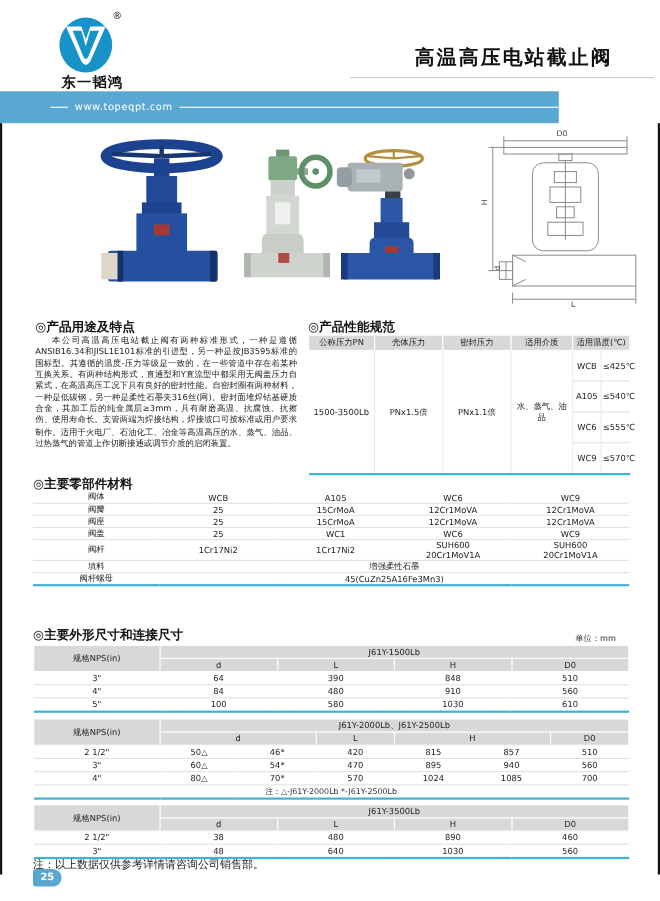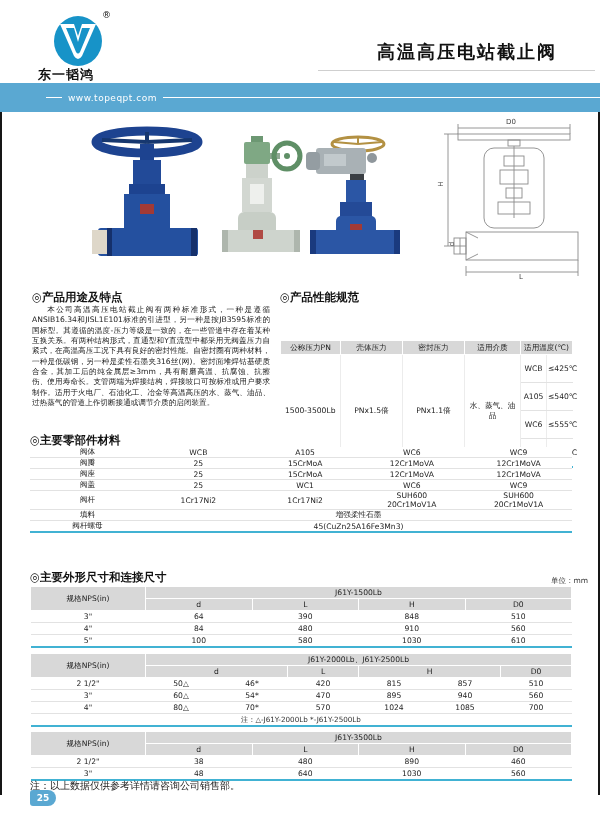--- a/index.html
+++ b/index.html
@@ -3,21 +3,21 @@
 <meta charset="utf-8">
 <style>
   html,body{margin:0;padding:0;background:#fff;}
   body{width:600px;height:819px;position:relative;overflow:hidden;
        font-family:"DejaVu Sans",sans-serif;color:#1a1a1a;}
   .abs{position:absolute;}
   
   .brand-text{font-size:13px;font-weight:bold;letter-spacing:1px;color:#111;}
   .page-title{font-size:18px;font-weight:bold;color:#111;letter-spacing:2px;}
   .title-rule{height:1px;background:#cfcfcf;}
-  .banner{left:0;top:83px;width:600px;height:29px;background:#5aa8d2;display:flex;align-items:center;}
+  .banner{left:0;top:83px;width:508px;height:29px;background:#5aa8d2;display:flex;align-items:center;}
   .banner .seg{height:1px;background:#fff;}
   .banner .site{color:#fff;font-size:9px;padding:0 6px;letter-spacing:.5px;}
   .edge-bar{width:2px;background:#161616;top:112px;height:683px;}
   
   .sec-h{font-size:11.5px;font-weight:bold;color:#111;}
   
   .feat-p{font-size:7.6px;line-height:10.35px;text-align:justify;text-indent:2em;color:#222;}
   
   table{border-collapse:collapse;table-layout:fixed;width:100%;}
   th,td{font-weight:normal;text-align:center;vertical-align:middle;padding:0 1px;white-space:pre-line;}
@@ -46,21 +46,21 @@
 <body>
 
 <div class="abs" style="left:52px;top:12px;width:60px;height:56px;">
   <svg width="60" height="56" viewBox="0 0 60 56">
     <ellipse cx="26" cy="29" rx="24" ry="25" fill="#1793c8"></ellipse>
     <path d="M8 12 L22 12 L26 24 L30 12 L44 12 L30 44 Q26 50 22 44 Z" fill="#ffffff"></path>
     <path d="M14 16 L22 16 L26 30 L30 16 L38 16 L28 40 Q26 43 24 40 Z" fill="#1793c8"></path>
   </svg>
   <span class="abs" style="left:50px;top:-2px;font-size:9px;color:#111;">®</span>
 </div>
-<div class="abs brand-text" style="left:24px;top:66px;width:84px;text-align:center;">东一韬鸿</div>
+<div class="abs brand-text" style="left:42px;top:66px;width:84px;text-align:center;">东一韬鸿</div>
 
 <div class="abs page-title" style="right:43px;top:40px;">高温高压电站截止阀</div>
 <div class="abs title-rule" style="left:318px;top:70px;width:277px;"></div>
 
 <div class="abs banner">
   <div class="seg" style="width:16px;margin-left:46px;"></div>
   <span class="site">www.topeqpt.com</span>
   <div class="seg" style="flex:1;"></div>
 </div>
 
@@ -153,21 +153,21 @@
   <span class="dim-label" style="left:86px;top:-2px;">D0</span>
   <span class="dim-label rot" style="left:18px;top:60px;">H</span>
   <span class="dim-label rot" style="left:30px;top:120px;">d</span>
   <span class="dim-label" style="left:99px;top:153px;">L</span>
 </div>
 
 <div class="abs sec-h" style="left:32px;top:290px;">◎产品用途及特点</div>
 <div class="abs feat-p" style="left:32px;top:305px;width:238px;">本公司高温高压电站截止阀有两种标准形式，一种是遵循ANSIB16.34和JISL1E101标准的引进型，另一种是按JB3595标准的国标型。其遵循的温度-压力等级是一致的，在一些管道中存在着某种互换关系。有两种结构形式，直通型和Y直流型中都采用无阀盖压力自紧式，在高温高压工况下具有良好的密封性能。自密封圈有两种材料，一种是低碳钢，另一种是柔性石墨夹316丝(网)。密封面堆焊钴基硬质合金，其加工后的纯金属层≥3mm，具有耐磨高温、抗腐蚀、抗擦伤、使用寿命长。支管两端为焊接结构，焊接坡口可按标准或用户要求制作。适用于火电厂、石油化工、冶金等高温高压的水、蒸气、油品、过热蒸气的管道上作切断接通或调节介质的启闭装置。</div>
 
 <div class="abs sec-h" style="left:280px;top:290px;">◎产品性能规范</div>
-<div class="abs" style="left:280px;top:304px;width:292px;margin-top:36px;">
+<div class="abs" style="left:280px;top:304px;width:292px;">
   <table class="gtable perf">
     <colgroup>
         <col style="width:60px">
         <col style="width:62px">
         <col style="width:62px">
         <col style="width:56px">
         <col style="width:26px">
         <col style="width:26px">
       </colgroup>
     <tbody>
@@ -256,21 +256,21 @@
     </tr>
     <tr>
       <td>阀杆螺母</td>
       <td colspan="4">45(CuZn25A16Fe3Mn3)</td>
     </tr>
   </tbody>
     </table>
 </div>
 
 <div class="abs sec-h" style="left:30px;top:570px;">◎主要外形尺寸和连接尺寸</div>
-<div class="abs unit" style="right:12px;top:576px;">单位：mm</div>
+<div class="abs unit" style="right:40px;top:576px;">单位：mm</div>
 
 <div class="abs" style="left:30px;top:586px;width:542px;">
   <table class="gtable dim">
     <colgroup>
         <col style="width:115px">
         <col>
         <col>
         <col>
         <col>
       </colgroup>

